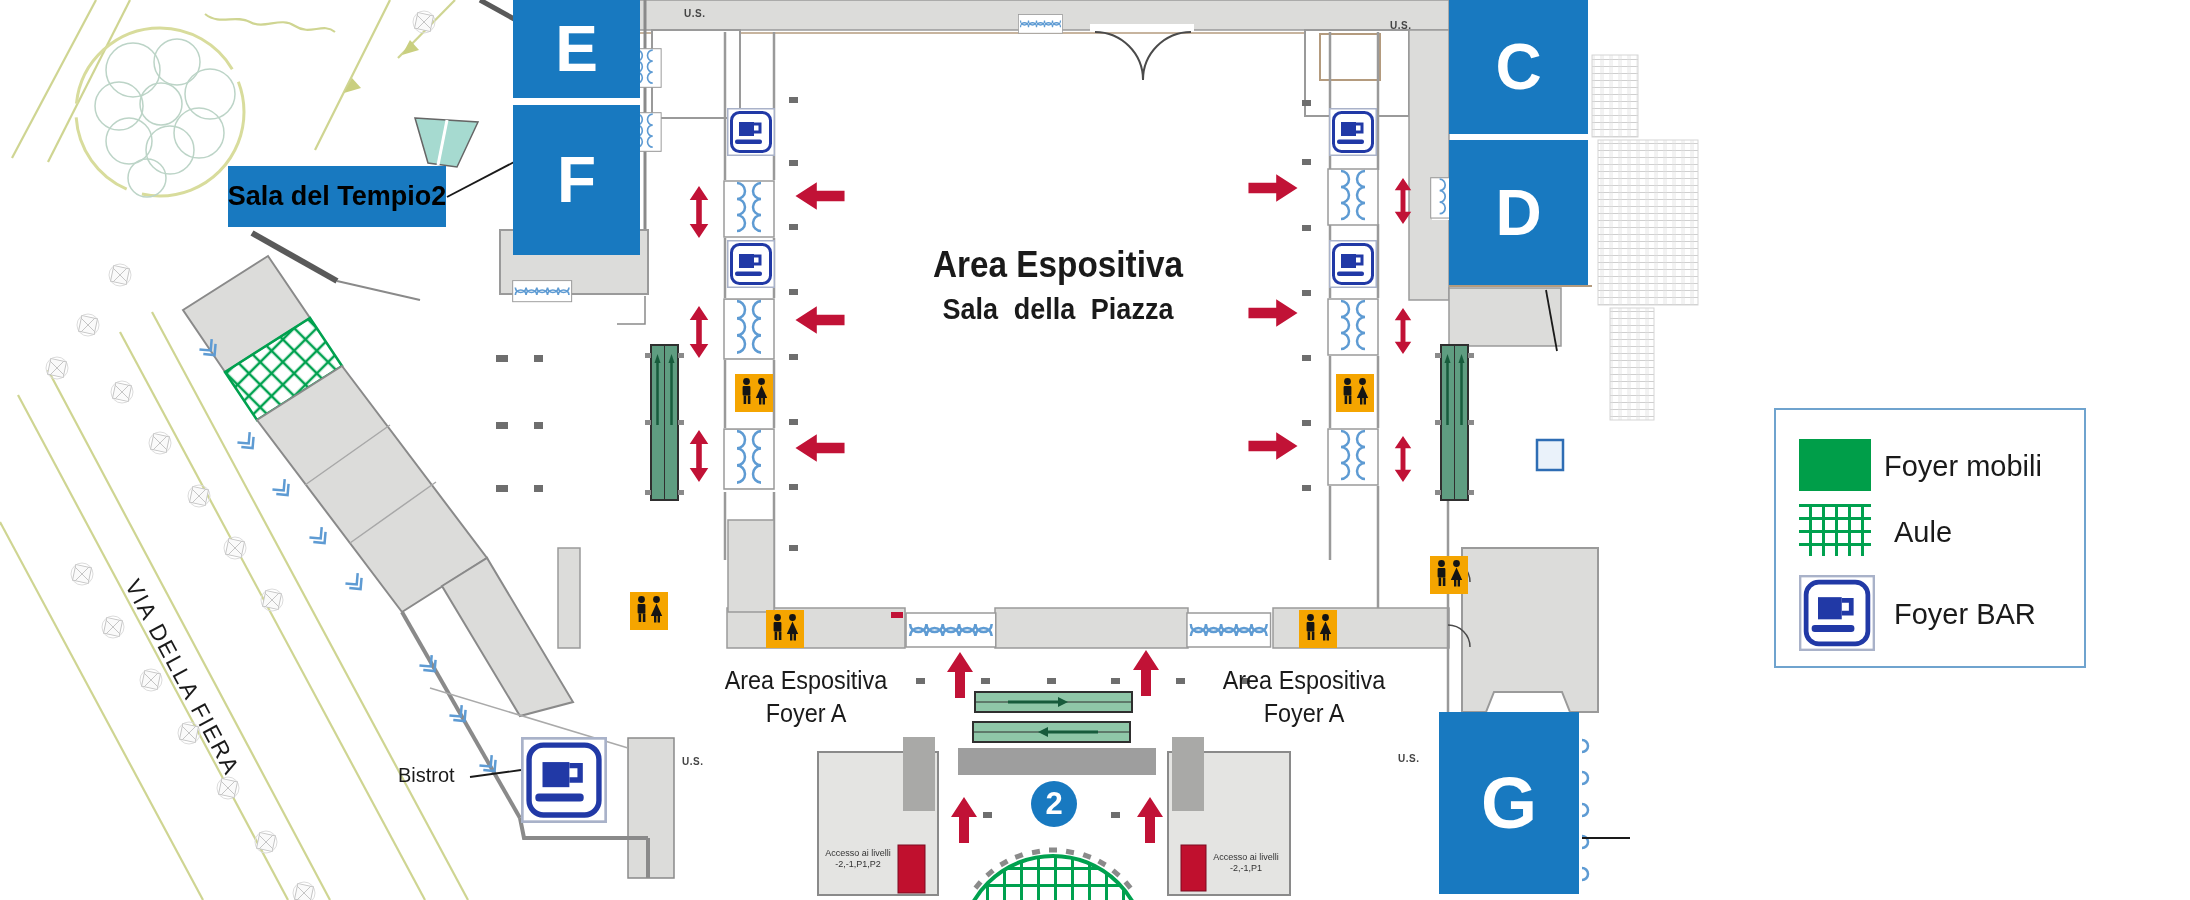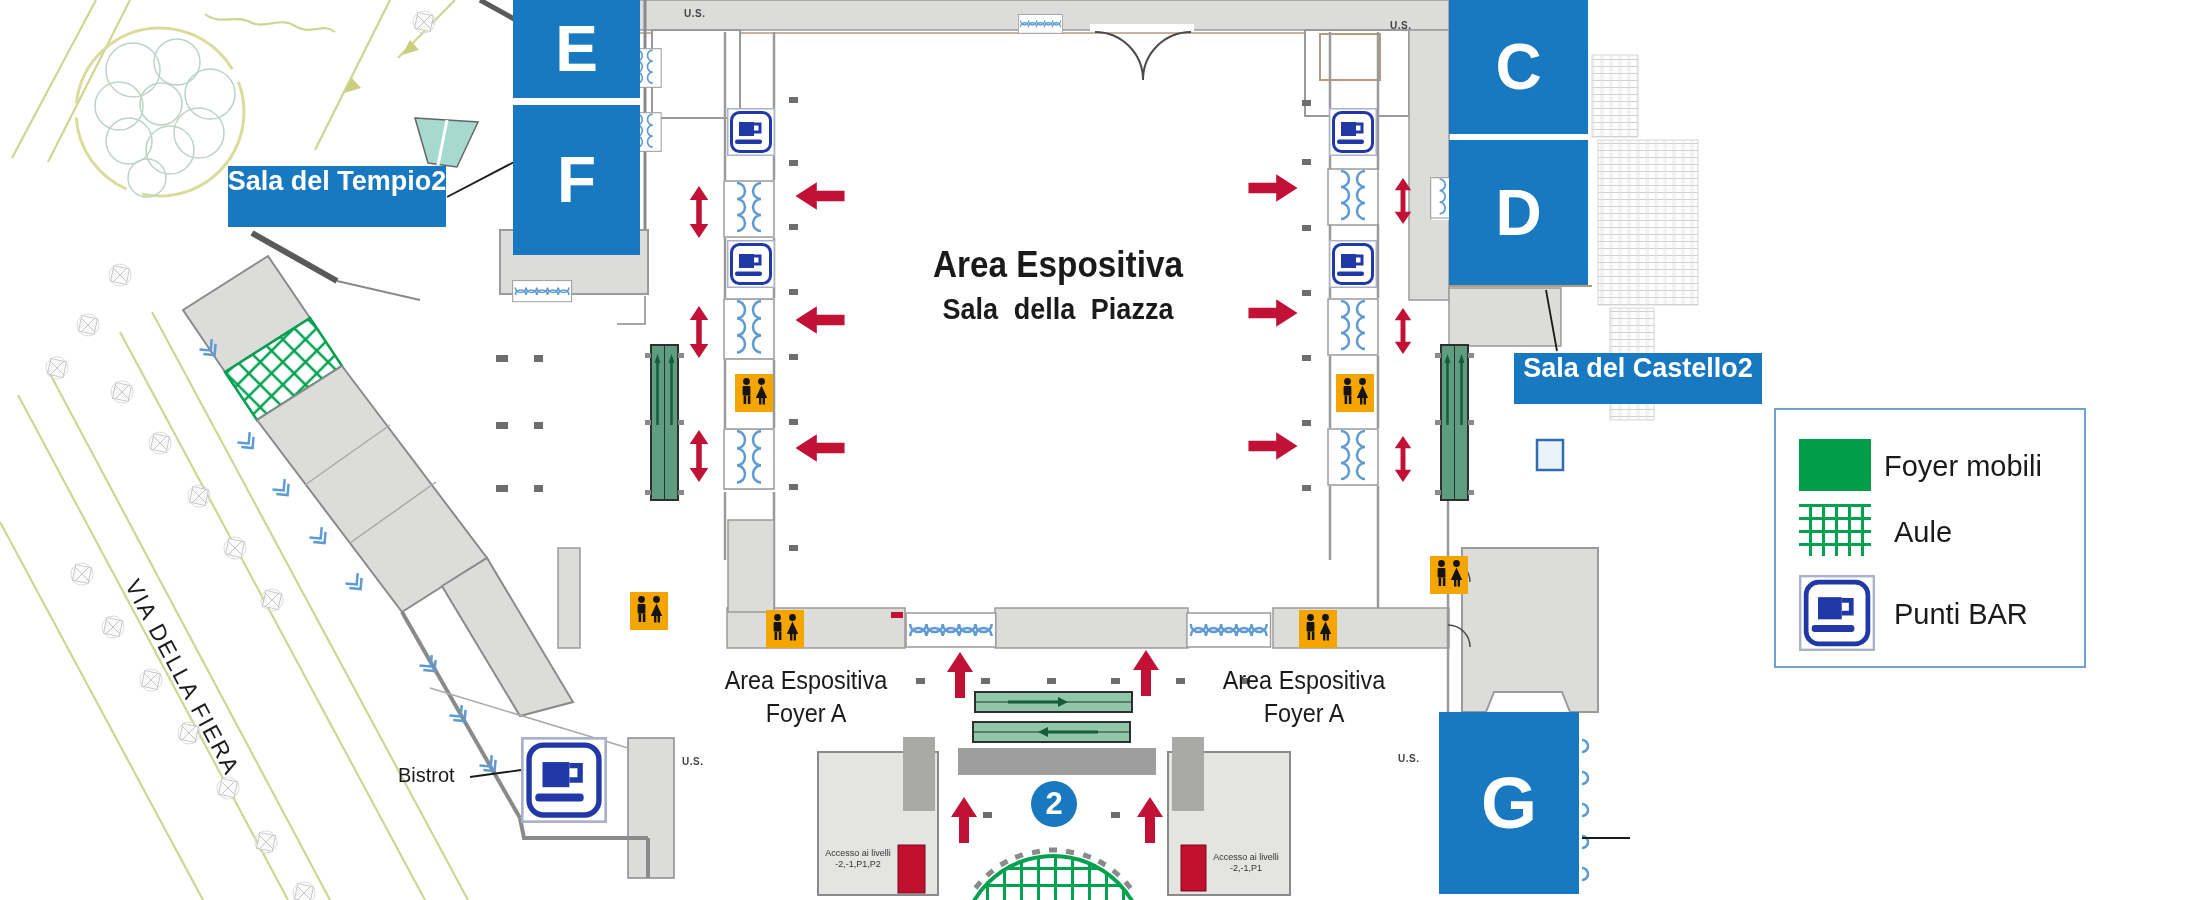--- a/index.html
+++ b/index.html
@@ -1,22 +1,22 @@
 <!DOCTYPE html>
 <html><head>
 <meta charset="utf-8">
 <style>
   html,body{margin:0;padding:0;background:#fff;}
   body{font-family:"Liberation Sans",sans-serif;}
   .canvas{position:relative;width:2190px;height:900px;background:#ffffff;overflow:hidden;}
   .plan-svg{position:absolute;left:0;top:0;}
   .room{position:absolute;background:#1879C0;color:#fff;font-weight:bold;
         display:flex;align-items:center;justify-content:center;}
-  .maplabel{position:absolute;background:#1879C0;color:#ffffff;font-weight:bold;
-        display:flex;justify-content:center;font-size:27px;white-space:nowrap;}
+  .maplabel{position:absolute;background:#1879C0;color:#000000;font-weight:bold;
+        display:flex;align-items:center;justify-content:center;font-size:27px;white-space:nowrap;}
   .blk{color:#1a1a1a;}
   .cond{transform:scaleX(0.9);transform-origin:center;}
   .ctr{text-align:center;}
   .icon{position:absolute;}
   .icon svg{display:block;width:100%;height:100%;}
   .badge{position:absolute;left:1031px;top:781px;width:46px;height:46px;border-radius:50%;
          background:#1879C0;color:#fff;font-weight:bold;font-size:31px;line-height:46px;text-align:center;}
   .legend{position:absolute;background:#fff;border:2px solid #6FA3CE;}
   .leg-label{position:absolute;color:#1a1a1a;font-size:29px;white-space:nowrap;}
   .sw{position:absolute;}
@@ -360,23 +360,20 @@
 <div class="room" style="left:1449px;top:140px;width:139px;height:145px;font-size:64px;">
       <span>D</span>
     </div>
 <div class="room" style="left:1439px;top:712px;width:140px;height:182px;font-size:72px;">
       <span>G</span>
     </div>
 
 <div class="maplabel" style="left:228px;top:166px;width:218px;height:61px;">
   <span>Sala del Tempio2</span>
     </div>
-<div class="maplabel" style="left:1514px;top:353px;width:248px;height:51px;">
-  <span>Sala del Castello2</span>
-    </div>
 
 <div class="piazza1 blk ctr cond">Area Espositiva</div>
 <div class="piazza2 blk ctr cond">Sala della Piazza</div>
 
 <div class="foyer blk ctr cond" style="left:706px;top:664px;">
   <div>Area Espositiva</div>
   <div>Foyer A</div>
 </div>
 <div class="foyer blk ctr cond" style="left:1204px;top:664px;">
   <div>Area Espositiva</div>
@@ -551,16 +548,16 @@
   <div class="sw" style="left:23px;top:94px;width:72px;height:52px;background:
        repeating-linear-gradient(0deg,transparent 0 10px,#00A14F 10px 13px),
        repeating-linear-gradient(90deg,transparent 0 10px,#00A14F 10px 13px);"></div>
   <div class="leg-label" style="left:118px;top:106px;">Aule</div>
 
   <div class="icon" style="left:23px;top:165px;width:76px;height:76px;position:absolute;">
     <svg viewBox="0 0 48 48">
           <use href="#sym-cup"></use>
         </svg>
       </div>
-  <div class="leg-label" style="left:118px;top:188px;">Punti BAR</div>
+  <div class="leg-label" style="left:118px;top:188px;">Foyer BAR</div>
 </div>
 
 </div>
 
 </body></html>

